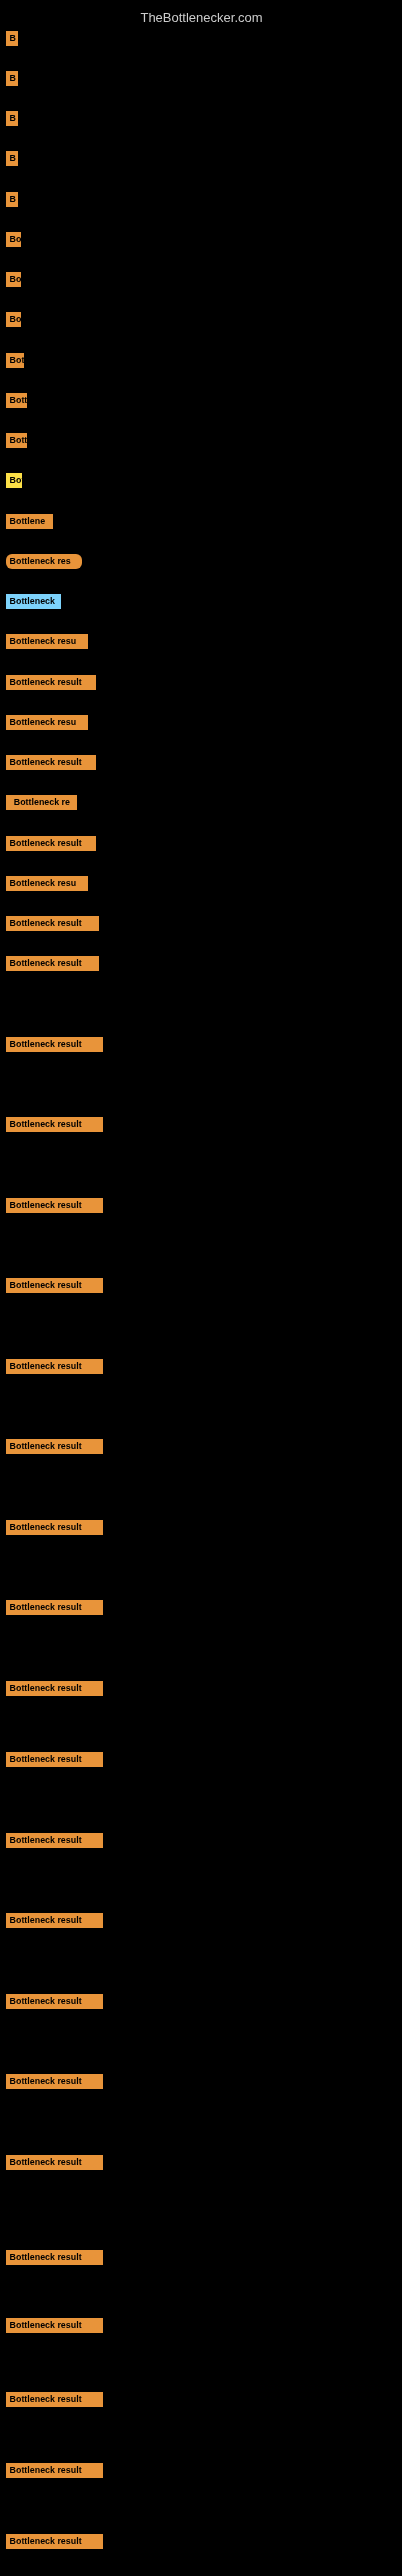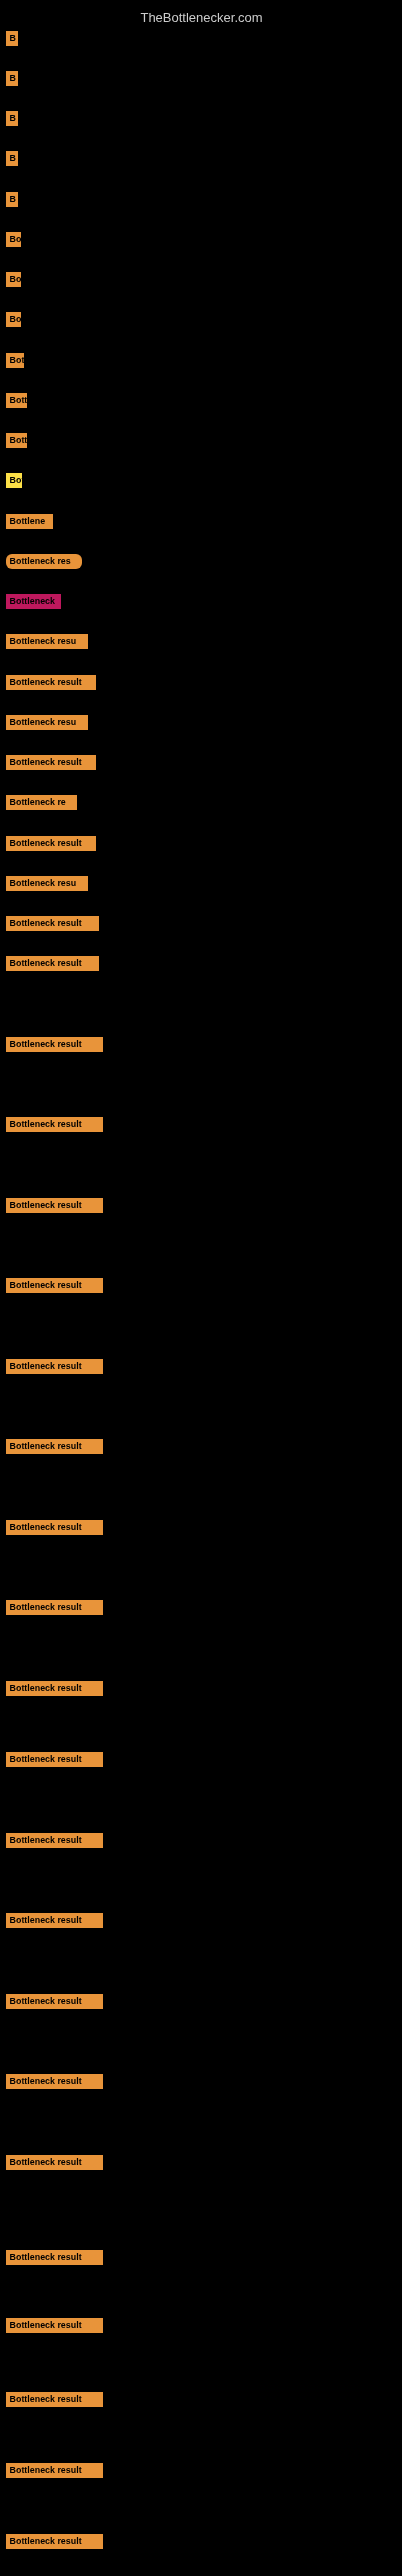--- a/index.html
+++ b/index.html
@@ -51,26 +51,26 @@
     <div style="position: absolute; top: 192px; left: 6.4px;"><span class="item-label" style="width: 11.3px; display: inline-block; font-size: 8.9px; padding: 2.4px 3.2px; background-color: rgb(232, 148, 58); color: rgb(0, 0, 0); font-weight: bold; overflow: hidden; white-space: nowrap;">B</span></div>
     <div style="position: absolute; top: 232px; left: 6.4px;"><span class="item-label" style="width: 14.5px; display: inline-block; font-size: 8.9px; padding: 2.4px 3.2px; background-color: rgb(232, 148, 58); color: rgb(0, 0, 0); font-weight: bold; overflow: hidden; white-space: nowrap;">Bo</span></div>
     <div style="position: absolute; top: 272px; left: 6.4px;"><span class="item-label" style="width: 14.5px; display: inline-block; font-size: 8.9px; padding: 2.4px 3.2px; background-color: rgb(232, 148, 58); color: rgb(0, 0, 0); font-weight: bold; overflow: hidden; white-space: nowrap;">Bo</span></div>
     <div style="position: absolute; top: 312px; left: 6.4px;"><span class="item-label" style="width: 14.5px; display: inline-block; font-size: 8.9px; padding: 2.4px 3.2px; background-color: rgb(232, 148, 58); color: rgb(0, 0, 0); font-weight: bold; overflow: hidden; white-space: nowrap;">Bo</span></div>
     <div style="position: absolute; top: 353px; left: 6.4px;"><span class="item-label" style="width: 17.7px; display: inline-block; font-size: 8.9px; padding: 2.4px 3.2px; background-color: rgb(232, 148, 58); color: rgb(0, 0, 0); font-weight: bold; overflow: hidden; white-space: nowrap;">Bot</span></div>
     <div style="position: absolute; top: 393px; left: 6.4px;"><span class="item-label" style="width: 21px; display: inline-block; font-size: 8.9px; padding: 2.4px 3.2px; background-color: rgb(232, 148, 58); color: rgb(0, 0, 0); font-weight: bold; overflow: hidden; white-space: nowrap;">Bott</span></div>
     <div style="position: absolute; top: 433px; left: 6.4px;"><span class="item-label" style="width: 21px; display: inline-block; font-size: 8.9px; padding: 2.4px 3.2px; background-color: rgb(232, 148, 58); color: rgb(0, 0, 0); font-weight: bold; overflow: hidden; white-space: nowrap;">Bott</span></div>
     <div style="position: absolute; top: 473px; left: 6.4px;"><span class="item-label" style="width: 16px; display: inline-block; font-size: 8.9px; padding: 2.4px 3.2px; background-color: #fde047; color: rgb(0, 0, 0); font-weight: bold; overflow: hidden; white-space: nowrap;">Bottl</span></div>
     <div style="position: absolute; top: 514px; left: 6.4px;"><span class="item-label" style="width: 47px; display: inline-block; font-size: 8.9px; padding: 2.4px 3.2px; background-color: rgb(232, 148, 58); color: rgb(0, 0, 0); font-weight: bold; overflow: hidden; white-space: nowrap;">Bottlene</span></div>
     <div style="position: absolute; top: 554px; left: 6.4px;"><span class="item-label" style="width: 76px; display: inline-block; font-size: 8.9px; padding: 2.4px 3.2px; background-color: rgb(232, 148, 58); color: rgb(0, 0, 0); font-weight: bold; overflow: hidden; white-space: nowrap; border-radius: 6px;">Bottleneck res</span></div>
-    <div style="position: absolute; top: 594px; left: 6.4px;"><span class="item-label" style="width: 55px; display: inline-block; font-size: 8.9px; padding: 2.4px 3.2px; background-color: #be185d; color: rgb(0, 0, 0); font-weight: bold; overflow: hidden; white-space: nowrap;">Bottleneck</span></div>
+    <div style="position: absolute; top: 594px; left: 6.4px;"><span class="item-label" style="width: 55px; display: inline-block; font-size: 8.9px; padding: 2.4px 3.2px; background-color: #7dd3fc; color: rgb(0, 0, 0); font-weight: bold; overflow: hidden; white-space: nowrap;">Bottleneck</span></div>
     <div style="position: absolute; top: 634px; left: 6.4px;"><span class="item-label" style="width: 82px; display: inline-block; font-size: 8.9px; padding: 2.4px 3.2px; background-color: rgb(232, 148, 58); color: rgb(0, 0, 0); font-weight: bold; overflow: hidden; white-space: nowrap;">Bottleneck resu</span></div>
     <div style="position: absolute; top: 675px; left: 6.4px;"><span class="item-label" style="width: 90px; display: inline-block; font-size: 8.9px; padding: 2.4px 3.2px; background-color: rgb(232, 148, 58); color: rgb(0, 0, 0); font-weight: bold; overflow: hidden; white-space: nowrap;">Bottleneck result</span></div>
     <div style="position: absolute; top: 715px; left: 6.4px;"><span class="item-label" style="width: 82px; display: inline-block; font-size: 8.9px; padding: 2.4px 3.2px; background-color: rgb(232, 148, 58); color: rgb(0, 0, 0); font-weight: bold; overflow: hidden; white-space: nowrap;">Bottleneck resu</span></div>
     <div style="position: absolute; top: 755px; left: 6.4px;"><span class="item-label" style="width: 90px; display: inline-block; font-size: 8.9px; padding: 2.4px 3.2px; background-color: rgb(232, 148, 58); color: rgb(0, 0, 0); font-weight: bold; overflow: hidden; white-space: nowrap;">Bottleneck result</span></div>
-    <div style="position: absolute; top: 795px; left: 6.4px;"><span class="item-label" style="width: 71px; display: inline-block; font-size: 8.9px; padding: 2.4px 3.2px; background-color: rgb(232, 148, 58); color: rgb(0, 0, 0); font-weight: bold; overflow: hidden; white-space: nowrap;">Bottleneck re</span></div>
+    <div style="position: absolute; top: 795px; left: 6.4px;"><span class="item-label" style="width: 71px; display: inline-block; font-size: 8.9px; padding: 2.4px 3.2px; background-color: rgb(232, 148, 58); color: rgb(0, 0, 0); font-weight: bold; overflow: hidden; white-space: nowrap; text-align: center;">Bottleneck re</span></div>
     <div style="position: absolute; top: 836px; left: 6.4px;"><span class="item-label" style="width: 90px; display: inline-block; font-size: 8.9px; padding: 2.4px 3.2px; background-color: rgb(232, 148, 58); color: rgb(0, 0, 0); font-weight: bold; overflow: hidden; white-space: nowrap;">Bottleneck result</span></div>
     <div style="position: absolute; top: 876px; left: 6.4px;"><span class="item-label" style="width: 82px; display: inline-block; font-size: 8.9px; padding: 2.4px 3.2px; background-color: rgb(232, 148, 58); color: rgb(0, 0, 0); font-weight: bold; overflow: hidden; white-space: nowrap;">Bottleneck resu</span></div>
     <div style="position: absolute; top: 916px; left: 6.4px;"><span class="item-label" style="width: 93px; display: inline-block; font-size: 8.9px; padding: 2.4px 3.2px; background-color: rgb(232, 148, 58); color: rgb(0, 0, 0); font-weight: bold; overflow: hidden; white-space: nowrap;">Bottleneck result</span></div>
     <div style="position: absolute; top: 956px; left: 6.4px;"><span class="item-label" style="width: 93px; display: inline-block; font-size: 8.9px; padding: 2.4px 3.2px; background-color: rgb(232, 148, 58); color: rgb(0, 0, 0); font-weight: bold; overflow: hidden; white-space: nowrap;">Bottleneck result</span></div>
     <div style="position: absolute; top: 1037px; left: 6.4px;"><span class="item-label" style="width: 97px; display: inline-block; font-size: 8.9px; padding: 2.4px 3.2px; background-color: rgb(232, 148, 58); color: rgb(0, 0, 0); font-weight: bold; overflow: hidden; white-space: nowrap;">Bottleneck result</span></div>
     <div style="position: absolute; top: 1117px; left: 6.4px;"><span class="item-label" style="width: 97px; display: inline-block; font-size: 8.9px; padding: 2.4px 3.2px; background-color: rgb(232, 148, 58); color: rgb(0, 0, 0); font-weight: bold; overflow: hidden; white-space: nowrap;">Bottleneck result</span></div>
     <div style="position: absolute; top: 1198px; left: 6.4px;"><span class="item-label" style="width: 97px; display: inline-block; font-size: 8.9px; padding: 2.4px 3.2px; background-color: rgb(232, 148, 58); color: rgb(0, 0, 0); font-weight: bold; overflow: hidden; white-space: nowrap;">Bottleneck result</span></div>
     <div style="position: absolute; top: 1278px; left: 6.4px;"><span class="item-label" style="width: 97px; display: inline-block; font-size: 8.9px; padding: 2.4px 3.2px; background-color: rgb(232, 148, 58); color: rgb(0, 0, 0); font-weight: bold; overflow: hidden; white-space: nowrap;">Bottleneck result</span></div>
     <div style="position: absolute; top: 1359px; left: 6.4px;"><span class="item-label" style="width: 97px; display: inline-block; font-size: 8.9px; padding: 2.4px 3.2px; background-color: rgb(232, 148, 58); color: rgb(0, 0, 0); font-weight: bold; overflow: hidden; white-space: nowrap;">Bottleneck result</span></div>
     <div style="position: absolute; top: 1439px; left: 6.4px;"><span class="item-label" style="width: 97px; display: inline-block; font-size: 8.9px; padding: 2.4px 3.2px; background-color: rgb(232, 148, 58); color: rgb(0, 0, 0); font-weight: bold; overflow: hidden; white-space: nowrap;">Bottleneck result</span></div>

